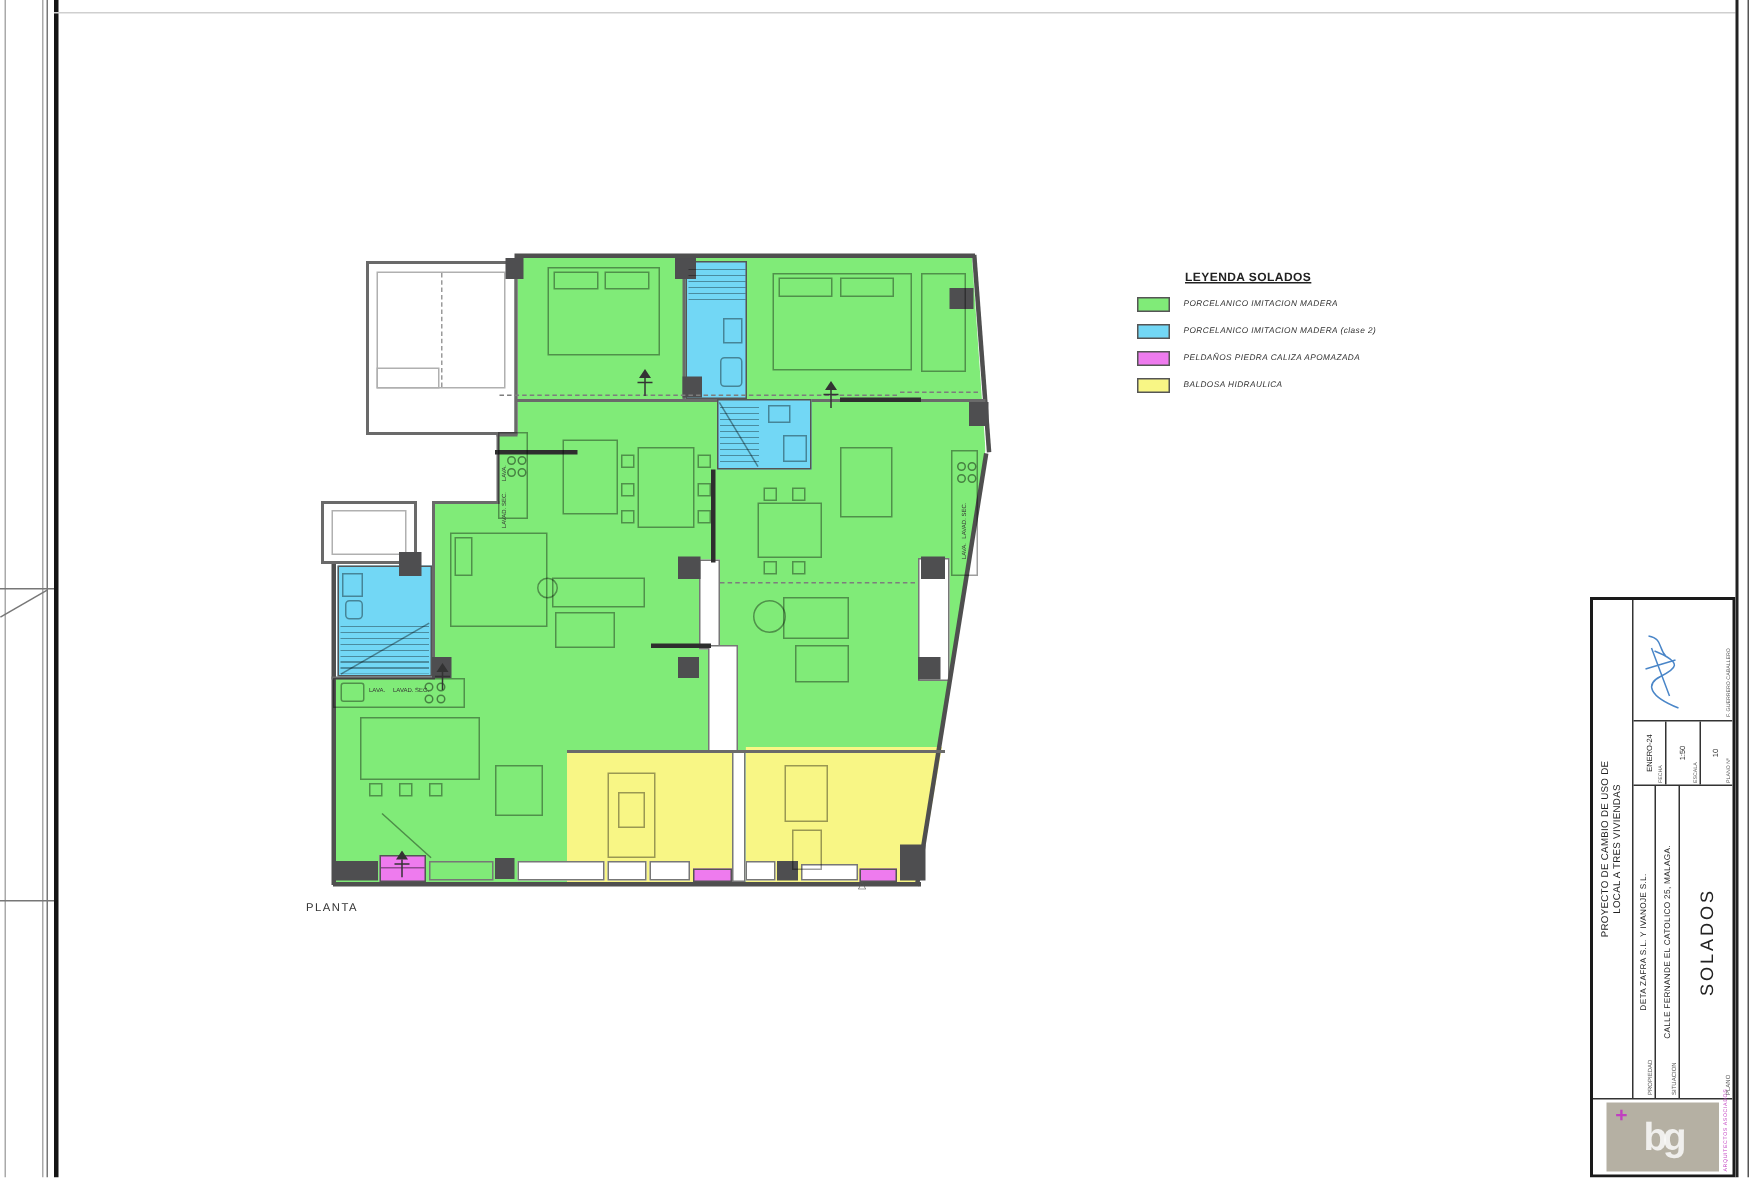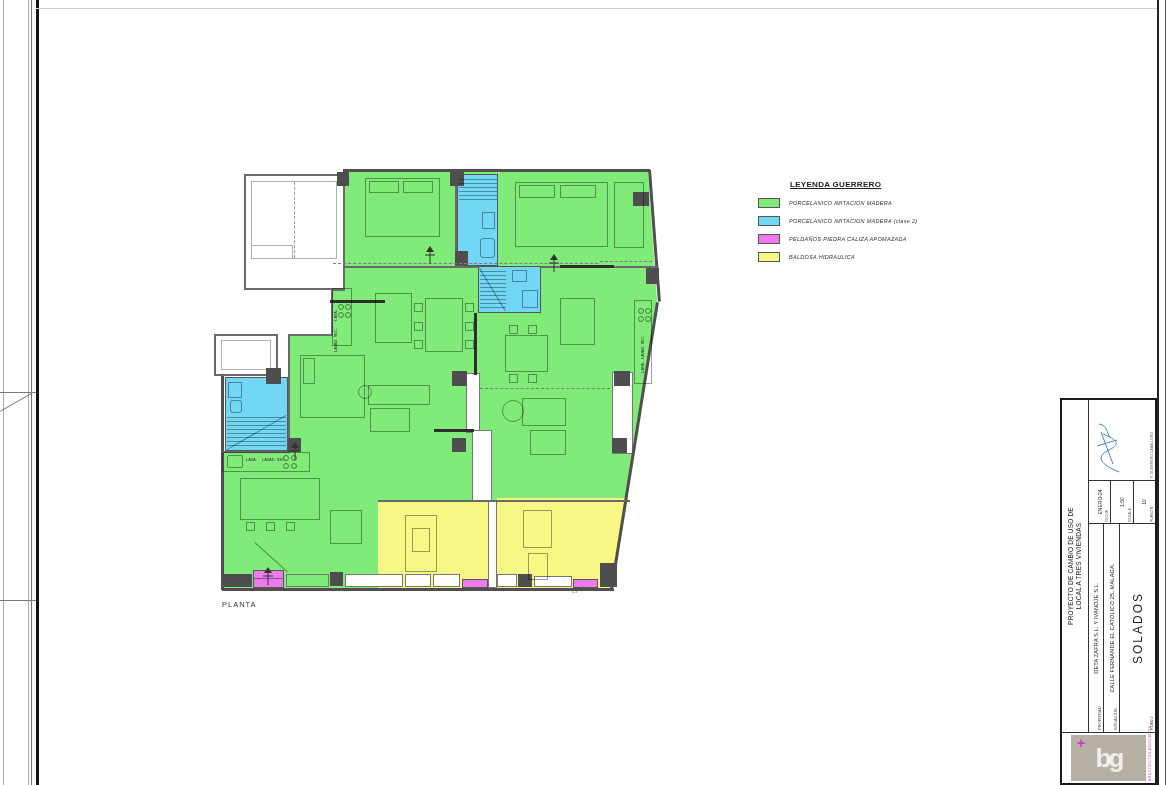--- a/index.html
+++ b/index.html
@@ -250,24 +250,24 @@
   </svg>
 <div class="entry-mark" style="left:572px;top:586px;">△</div>
 
 <div class="tinytext vtext" style="left:334px;top:310px;">LAVA.</div>
 <div class="tinytext vtext" style="left:334px;top:328px;">LAVAD. SEC.</div>
 <div class="tinytext" style="left:246px;top:458px;">LAVA.</div>
 <div class="tinytext" style="left:262px;top:458px;">LAVAD. SEC.</div>
 <div class="tinytext vtext" style="left:641px;top:335px;">LAVAD. SEC.</div>
 <div class="tinytext vtext" style="left:641px;top:362px;">LAVA.</div>
 
-<div class="plan-label" style="left:222px;top:600px;">PLANTA</div>
+<div class="plan-label" style="left:204px;top:600px;">PLANTA</div>
 
 <div class="legend">
-  <div class="legend-title">LEYENDA GUERRERO</div>
+  <div class="legend-title">LEYENDA SOLADOS</div>
   <div class="legend-row">
     <span class="legend-swatch" style="background: rgb(128, 235, 120);"></span>
     <span class="legend-label">PORCELANICO IMITACION MADERA</span>
   </div>
   <div class="legend-row">
     <span class="legend-swatch" style="background: rgb(114, 215, 245);"></span>
     <span class="legend-label">PORCELANICO IMITACION MADERA (clase 2)</span>
   </div>
   <div class="legend-row">
     <span class="legend-swatch" style="background: rgb(238, 123, 238);"></span>

